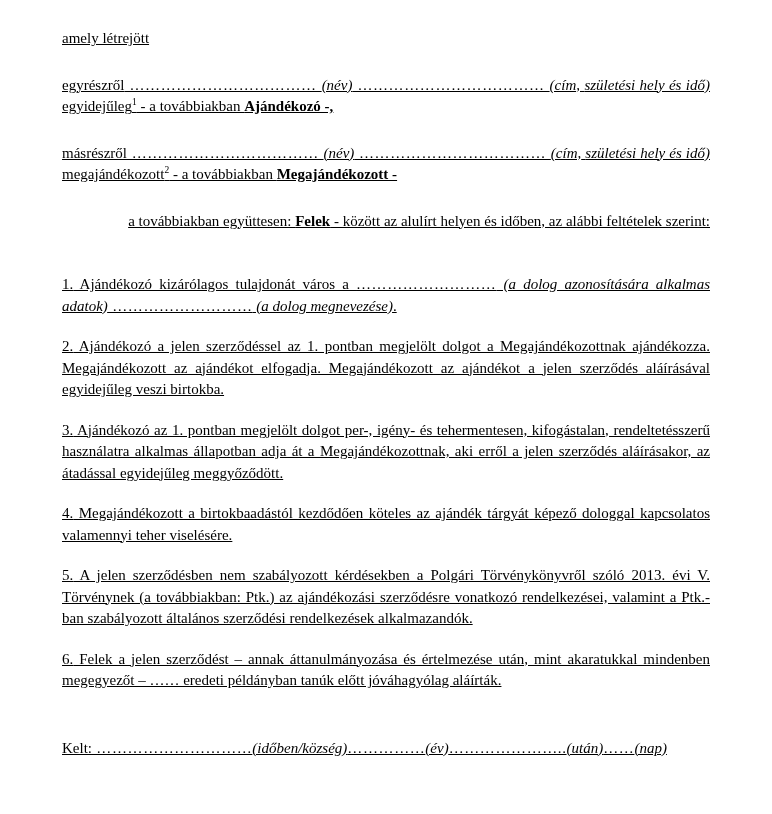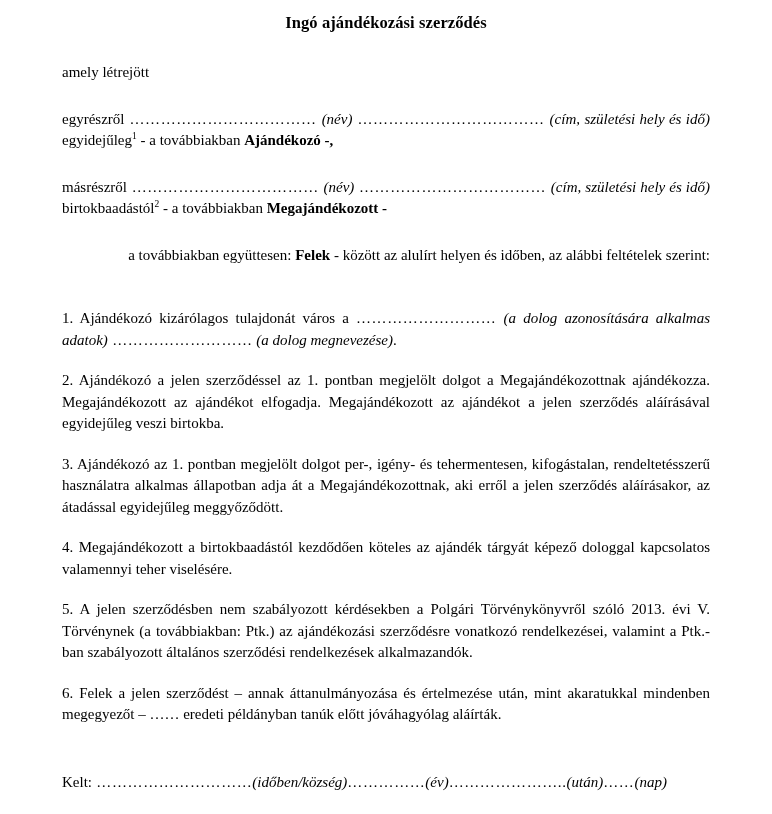--- a/index.html
+++ b/index.html
@@ -38,20 +38,21 @@
     padding-top: 12px;
     line-height: 22px;
   }
   .para {
     font-size: 15px;
     line-height: 21.5px;
     text-align: justify;
     text-justify: inter-word;
     margin: 0;
     hyphens: none;
+    text-decoration: underline;
   }
   .intro {
     margin-top: 28px;
     text-align: left;
   }
   .party {
     margin-top: 25px;
   }
   .felek {
     margin-top: 25px;
@@ -76,34 +77,33 @@
     line-height: 0;
   }
   .dots { letter-spacing: 0.6px; }
 </style>
 </head>
 <body>
 
 <div class="page">
   <div class="doc-body">
 
-    <h1 class="doc-title">Ingó ajándékozási szerződés</h1>
 
     <p class="para intro">
       <span>amely létrejött</span>
     </p>
 
     <p class="para party">
       <span>egyrészről</span><span class="dots"> ……………………………… </span><span class="it">(név)</span><span class="dots"> ……………………………… </span><span class="it">(cím,</span>
       <span class="it">születési hely és idő)</span><span> egyidejűleg</span><sup>1</sup><span> - a továbbiakban </span><span class="bd">Ajándékozó -,</span>
     </p>
 
     <p class="para party">
       <span>másrészről</span><span class="dots"> ……………………………… </span><span class="it">(név)</span><span class="dots"> ……………………………… </span><span class="it">(cím,</span>
-      <span class="it">születési hely és idő)</span><span> birtokbaadástól</span><sup>2</sup><span> - a továbbiakban </span><span class="bd">Megajándékozott -</span>
+      <span class="it">születési hely és idő)</span><span> megajándékozott</span><sup>2</sup><span> - a továbbiakban </span><span class="bd">Megajándékozott -</span>
     </p>
 
     <p class="para felek">
       <span>a továbbiakban együttesen: </span><span class="bd">Felek</span><span> - között az alulírt helyen és időben, az alábbi feltételek szerint:</span>
     </p>
 
     <p class="para clause clause-1">
       <span>1.</span><span> Ajándékozó kizárólagos tulajdonát város a </span><span class="dots">………………………</span><span class="it"> (a dolog azonosítására alkalmas adatok)</span><span class="dots"> ………………………</span><span class="it"> (a dolog megnevezése)</span><span>.</span>
     </p>
 

